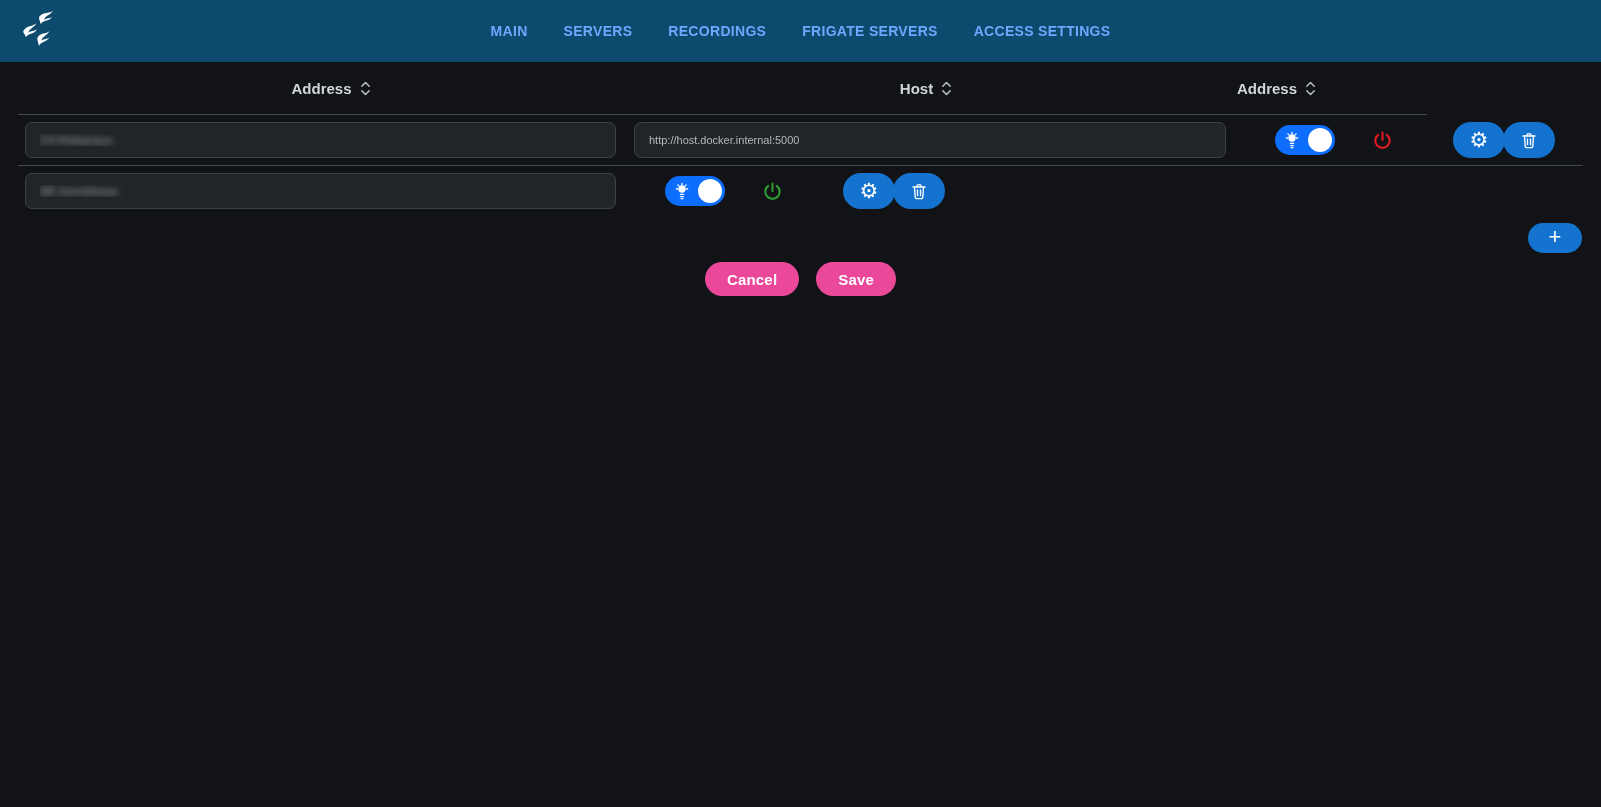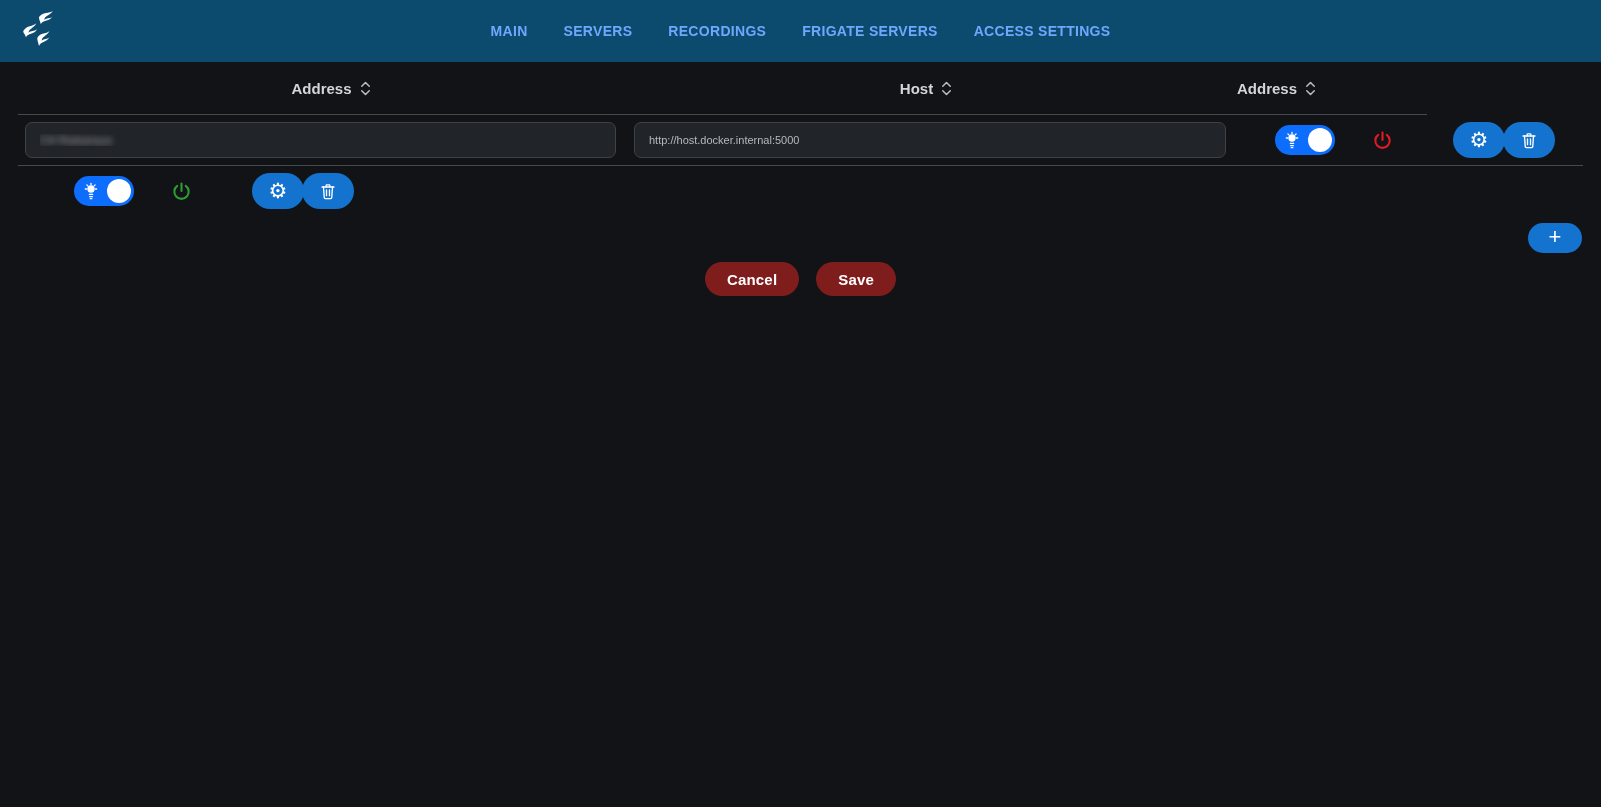--- a/index.html
+++ b/index.html
@@ -44,21 +44,21 @@
   .btn-group { margin-left:60px; display:flex; }
   .btn { border:none; background:#1473cf; color:#fff; cursor:pointer; display:flex; align-items:center; justify-content:center; }
   .btn-ico { width:52px; height:36px; border-radius:18px; }
   .btn-ico + .btn-ico { margin-left:-2px; }
   .gear-glyph { font-family:"DejaVu Sans",sans-serif; font-size:21px; color:#fff; line-height:1; }
 
   .add-row { display:flex; justify-content:flex-end; padding-right:19px; margin-top:7px; }
   .btn-add { width:54px; height:30px; border-radius:15px; background:#1473cf; font-size:22px; font-weight:400; line-height:1; padding-bottom:3px; }
 
   .form-actions { display:flex; justify-content:center; gap:17px; margin-top:9px; }
-  .btn-pill { height:34px; border-radius:17px; background:#7f1d1d; font-size:15px; font-weight:700; padding:0 22px; letter-spacing:.2px; }
+  .btn-pill { height:34px; border-radius:17px; background:#ec4899; font-size:15px; font-weight:700; padding:0 22px; letter-spacing:.2px; }
 
   svg { display:block; }
 </style>
 </head>
 <body>
 
 <nav class="navbar">
   <div class="logo">
     <svg width="42" height="44" viewBox="0 0 48 48">
       <g fill="#ffffff">
@@ -137,20 +137,21 @@
           <path d="M6 6l1 14.3a1.5 1.5 0 0 0 1.5 1.2h7a1.5 1.5 0 0 0 1.5-1.2L18 6"></path>
           <path d="M10 10v7.5M14 10v7.5"></path>
         </svg>
       </button>
     </div>
   </div>
 
   <div class="row-divider"></div>
 
   <div class="trow">
+    <input class="field host-field" value="AB Zavodskaya" style="">
     <div class="cell-toggle">
       <button class="switch switch-row">
         <span class="sw-icon">
           <svg width="16" height="18" viewBox="0 0 24 26" fill="none" stroke="#ffffff" stroke-width="2" stroke-linecap="round">
             <circle cx="12" cy="10" r="4.5" fill="#ffffff"></circle>
             <path d="M12 1.5v2M3.5 10h2M18.5 10h2M5.8 3.8l1.5 1.5M18.2 3.8l-1.5 1.5"></path>
             <path d="M9.5 18h5M10 21.5h4M10.8 24.5h2.4"></path>
           </svg>
         </span>
         <span class="knob"></span>

